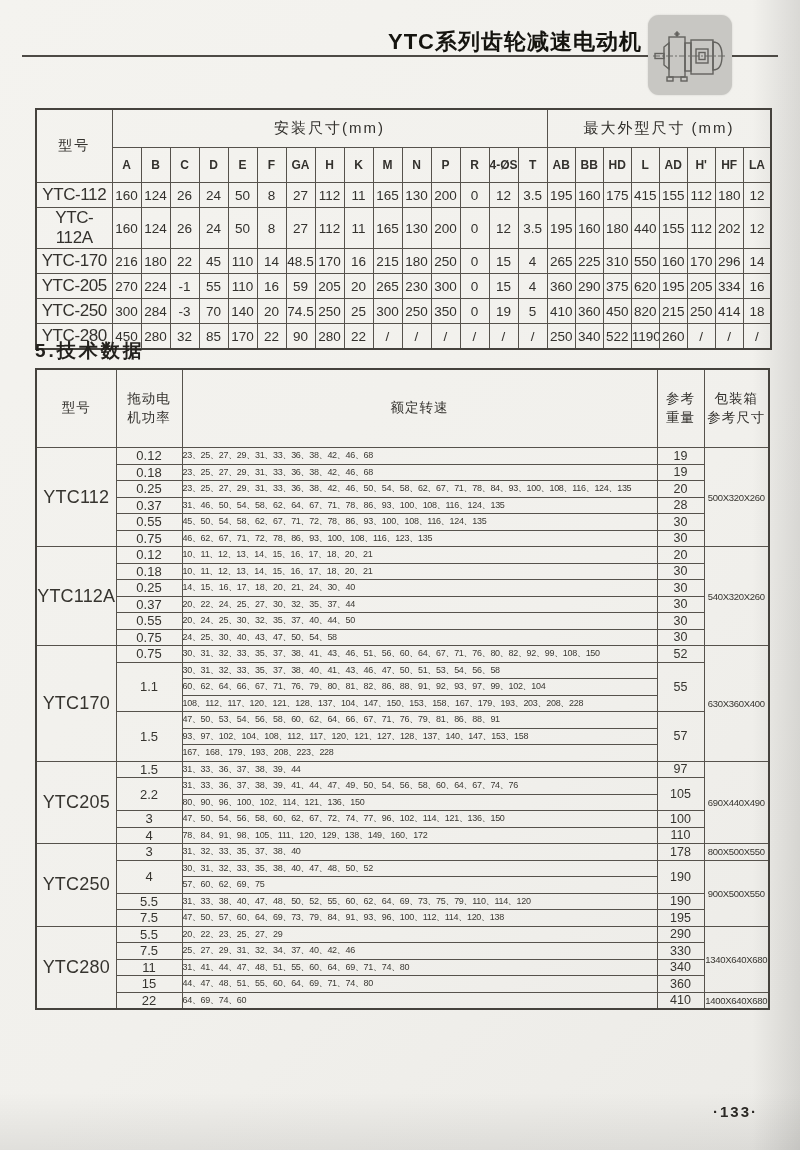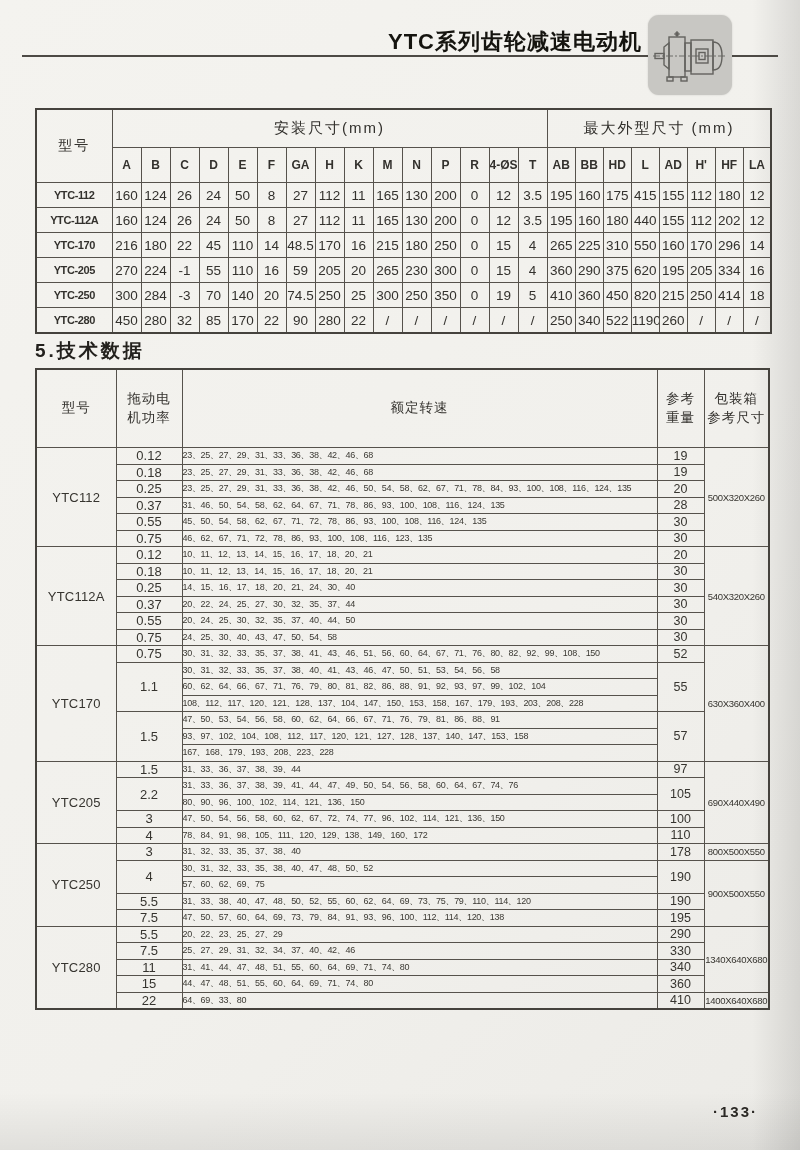--- a/index.html
+++ b/index.html
@@ -42,32 +42,32 @@
   table{border-collapse:collapse;table-layout:fixed;background:transparent;}
   td,th{border:1px solid #56524c;padding:0;overflow:hidden;font-weight:normal;}
   
   .dim-table-wrap{position:absolute;top:108px;left:35px;}
   .dim-table{width:733px;border:2px solid #45423d;}
   .dim-table th.group{font-size:15px;color:#33312d;height:37px;letter-spacing:2px;}
   .dim-table th.letter{font-size:12px;color:#33312d;height:34px;font-weight:600;}
   .dim-table td,.dim-table th.model{
     font-size:13.5px;color:#33312d;height:24px;text-align:center;
   }
-  .dim-table th.model{font-size:11px;font-weight:700;letter-spacing:-0.4px;margin-top:37px;}
+  .dim-table th.model{font-size:17px;font-weight:400;letter-spacing:-0.4px;margin-top:37px;}
   .dim-table th.corner{font-size:14px;letter-spacing:2px;color:#33312d;}
   
   .tech-table-wrap{position:absolute;top:368px;left:35px;}
   .tech-table{width:733px;border:2px solid #45423d;}
   .tech-table thead th{
     height:77px;font-size:13.5px;color:#33312d;text-align:center;
     white-space:pre-line;line-height:1.35;letter-spacing:1px;
   }
   .tech-table tbody tr{height:16.5px;}
   .tech-table td{color:#36342f;text-align:center;}
-  .tech-table td.model{font-size:13px;letter-spacing:0.2px;text-align:center;}
+  .tech-table td.model{font-size:18px;letter-spacing:0.2px;text-align:center;}
   .tech-table td.power{font-size:13px;}
   .tech-table td.speed{
     font-size:9px;letter-spacing:-0.3px;text-align:left;
     white-space:nowrap;color:#3b3933;
   }
   .tech-table td.weight{font-size:12.5px;}
   .tech-table td.box{font-size:9.5px;letter-spacing:-0.3px;}
   
   .footnote{
     position:absolute;top:1040px;left:35px;
@@ -516,21 +516,21 @@
             <td class="speed">31、41、44、47、48、51、55、60、64、69、71、74、80</td>
             <td class="weight" rowspan="1">340</td>
           </tr>
           <tr>
             <td class="power" rowspan="1">15</td>
             <td class="speed">44、47、48、51、55、60、64、69、71、74、80</td>
             <td class="weight" rowspan="1">360</td>
           </tr>
           <tr>
             <td class="power" rowspan="1">22</td>
-            <td class="speed">64、69、33、80</td>
+            <td class="speed">64、69、74、60</td>
             <td class="weight" rowspan="1">410</td>
             <td class="box" rowspan="1">1400X640X680</td>
           </tr>
         </tbody>
     </table>
   </div>
 
   <div class="page-number">·133·</div>
 
 </div>

